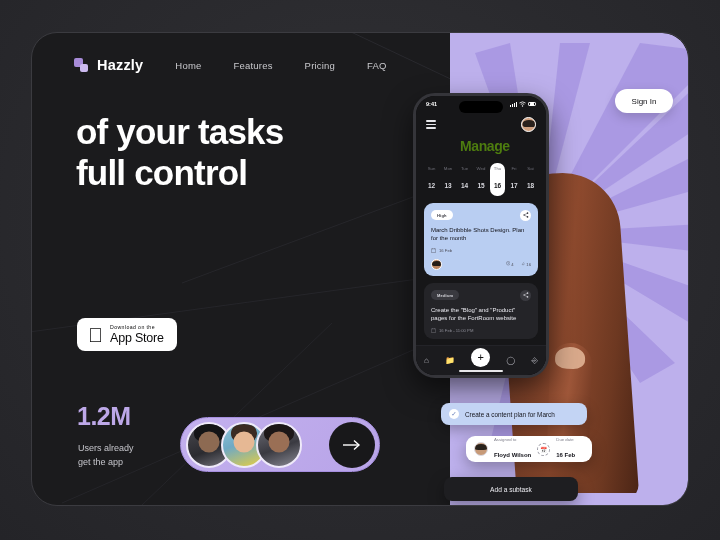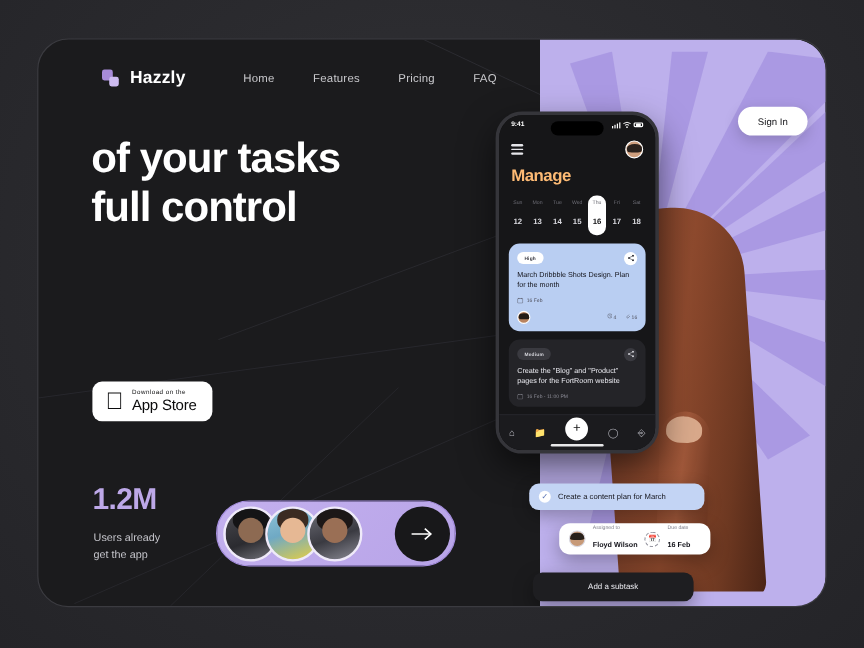--- a/index.html
+++ b/index.html
@@ -23,33 +23,32 @@
     overflow: hidden;
   }
   .hairline {
     position: absolute; inset: 0; pointer-events: none; opacity: .5;
   }
   
   .nav {
     position: absolute; left: 42px; top: 24px;
     display: flex; align-items: center; gap: 0;
     width: 340px;
-    justify-content: flex-end;
   }
   .brand { display: flex; align-items: center; gap: 8px; }
   .brand-mark { position: relative; width: 15px; height: 15px; }
   .brand-mark i {
     position: absolute; display: block; border-radius: 2px;
   }
   .brand-mark i.a { width: 9px; height: 9px; left: 0; top: 0; background: #a78bd8; }
   .brand-mark i.b { width: 8px; height: 8px; left: 6px; top: 6px; background: #cdbbf0; }
   .brand-name {
     color: #fff; font-size: 14.5px; font-weight: bold; letter-spacing: .2px;
   }
-  .nav-links { display: flex; gap: 32px; margin-left: 48px; }
+  .nav-links { display: flex; gap: 32px; margin-left: 32px; }
   .nav-links a {
     color: #c9c9cd; font-size: 9.5px; text-decoration: none; letter-spacing: .2px;
   }
   
   .headline {
     position: absolute; left: 44px; top: 78px;
     color: #ffffff; font-size: 35px; font-weight: bold;
     line-height: 1.18; letter-spacing: -0.8px;
   }
   .subcopy {
@@ -184,22 +183,22 @@
   .burger i { display: block; width: 10px; height: 1.4px; background: #e6e6ea; border-radius: 1px; }
   .ph-avatar {
     width: 15px; height: 15px; border-radius: 50%;
     background: #cf9f7e; border: 1.2px solid #fff; position: relative; overflow: hidden;
   }
   .ph-avatar::after {
     content:''; position:absolute; left:50%; top:18%; transform:translateX(-50%);
     width: 13px; height: 7px; background:#2a211c; border-radius: 50% 50% 30% 30%;
   }
   .ph-title {
-    padding: 6px 10px 0; color: #fdba74; font-size: 14px; font-weight: bold;
-    line-height: 1.18; letter-spacing: -.4px;
+    padding: 6px 24px 0; color: #4d7c0f; font-size: 14px; font-weight: bold;
+    line-height: 1.18; letter-spacing: -.4px; margin-left: 20px;
   }
   .ph-title .pencil { font-size: 11px; }
   .cal {
     display: flex; justify-content: space-between; padding: 8px 8px 0;
   }
   .cal .d { width: 15px; text-align: center; padding: 3px 0 4px; border-radius: 7px; }
   .cal .d .dow { color: #6e6e77; font-size: 4.3px; display: block; margin-bottom: 3px; }
   .cal .d .num { color: #d8d8de; font-size: 6.5px; font-weight: bold; }
   .cal .d.on { background: #fff; }
   .cal .d.on .dow { color: #6c6c74; }

